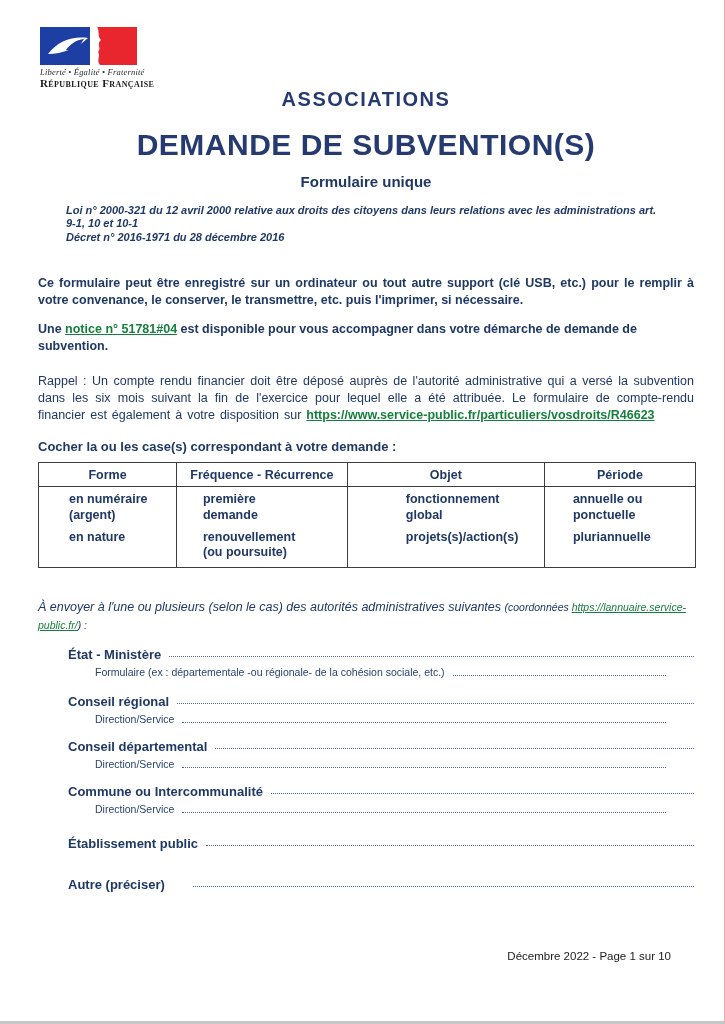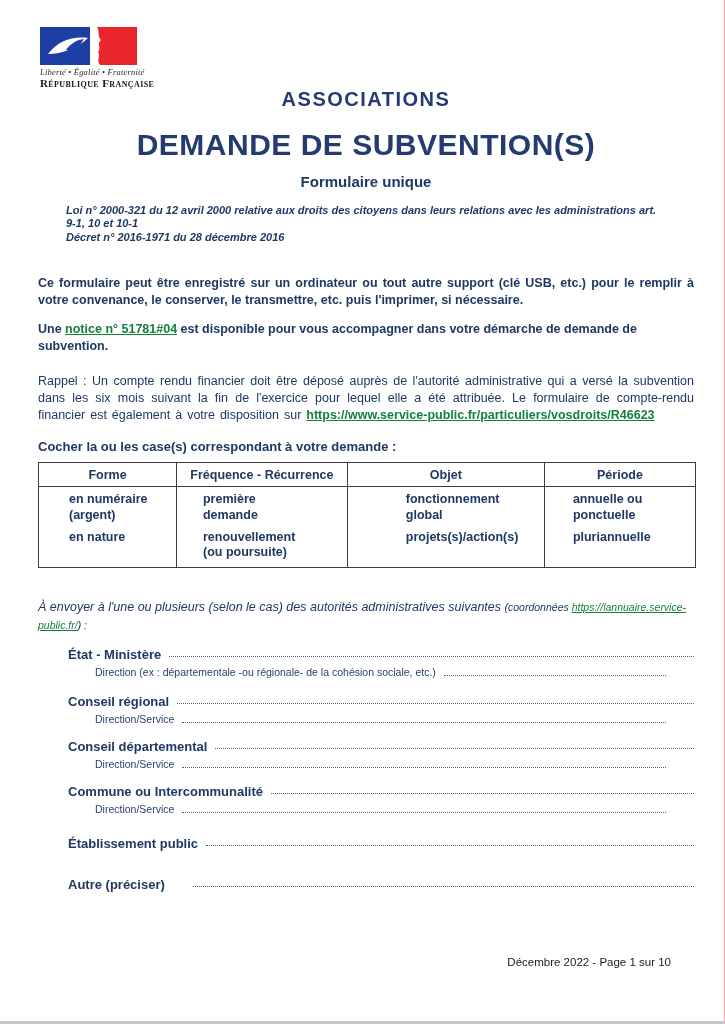--- a/index.html
+++ b/index.html
@@ -89,21 +89,21 @@
   .g-etat   { margin-top: 0; }
   .g-cr     { margin-top: 16px; }
   .g-cd     { margin-top: 14px; }
   .g-com    { margin-top: 14px; }
   .g-etab   { margin-top: 21px; }
   .g-autre  { margin-top: 26px; }
   .g-autre .leader { margin-left: 28px; }
 
   
   .footer {
-    position: absolute; right: 53px; bottom: 53px;
+    position: absolute; right: 53px; bottom: 59px;
     font-size: 11.5px; color: #1a1a1a; font-weight: normal;
   }
 </style>
 </head>
 <body>
 
 <div class="page">
 
   <div class="marianne">
     <svg class="flag" width="97" height="38" viewBox="0 0 97 38" xmlns="http://www.w3.org/2000/svg">
@@ -177,21 +177,21 @@
     <p class="envoyer"><span>À envoyer à l'une ou plusieurs (selon le cas) des autorités administratives suivantes </span><span class="small">(coordonnées </span><a class="lnk">https://lannuaire.service-public.fr/</a><span class="small">) :</span></p>
 
     <div class="fields">
 
       <div class="g-etat">
         <div class="frow">
           <span class="lbl">État - Ministère</span>
           <span class="leader"></span>
         </div>
         <div class="srow">
-          <span class="slbl">Direction (ex : départementale -ou régionale-  de la cohésion sociale, etc.)</span>
+          <span class="slbl">Formulaire (ex : départementale -ou régionale-  de la cohésion sociale, etc.)</span>
           <span class="leader"></span>
         </div>
       </div>
 
       <div class="g-cr">
         <div class="frow">
           <span class="lbl">Conseil régional</span>
           <span class="leader"></span>
         </div>
         <div class="srow">

